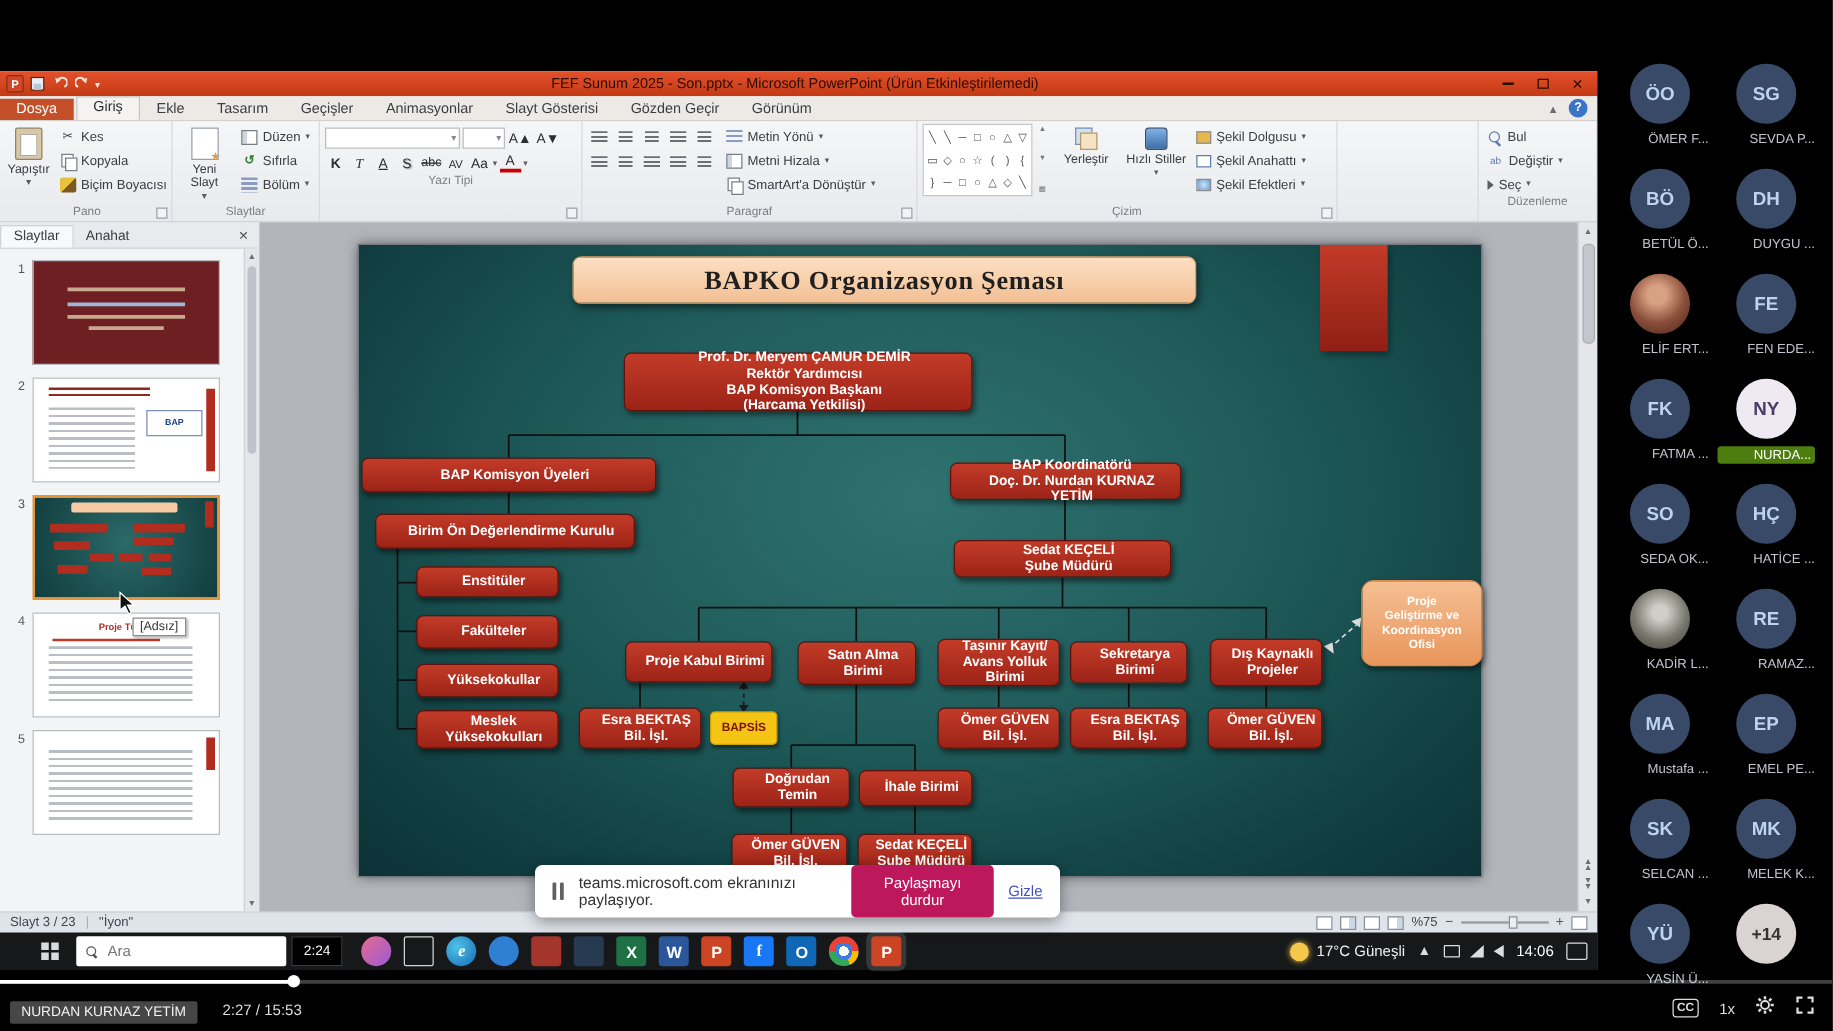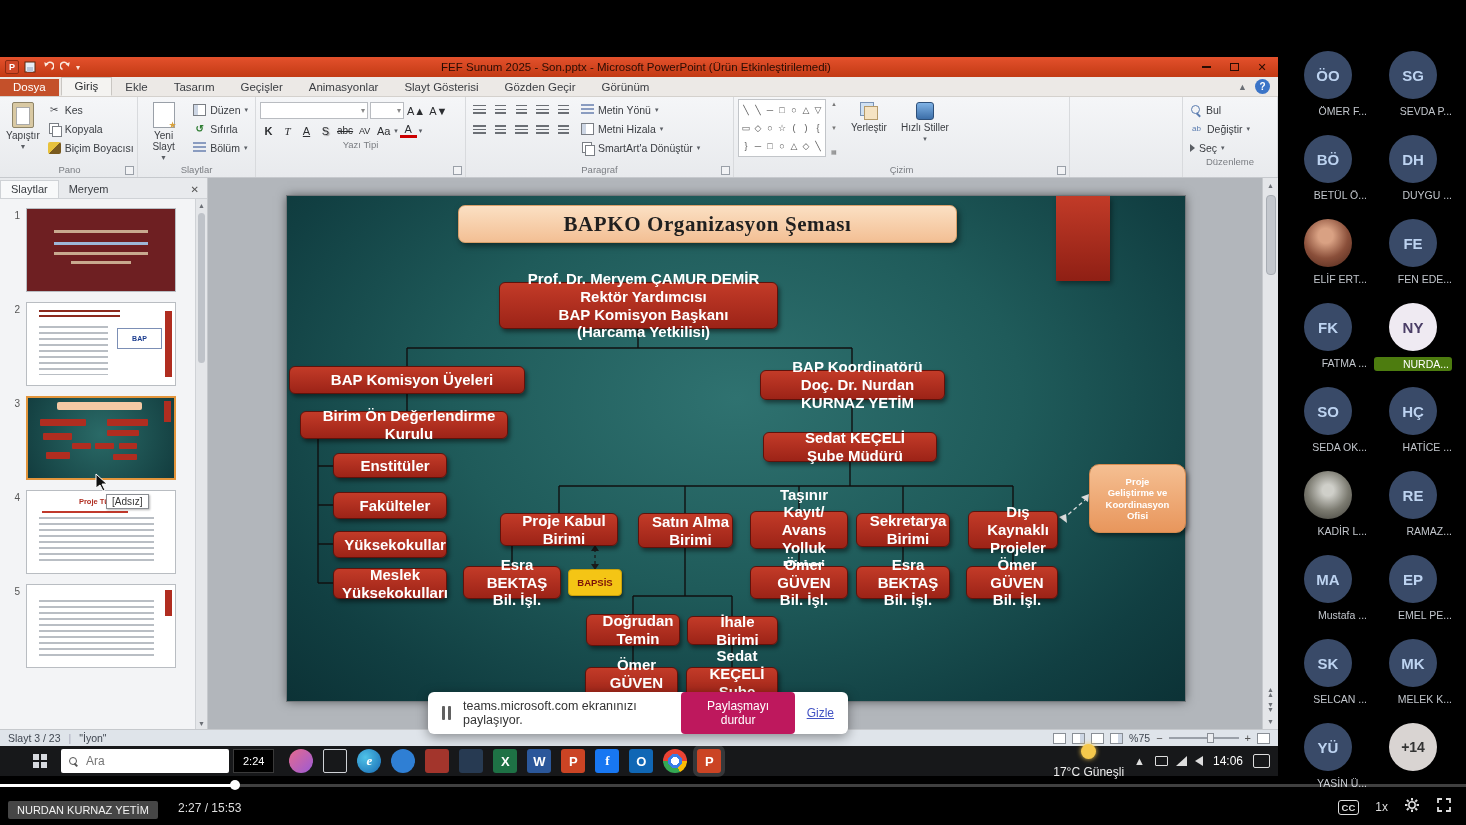--- a/index.html
+++ b/index.html
@@ -131,21 +131,21 @@
   
   .slide{position:absolute;left:79px;top:18px;width:898px;height:505px;
          background:radial-gradient(ellipse at 50% 40%,#2f7270 0%,#1f5b5a 45%,#113f42 80%,#0c3236 100%);
          box-shadow:0 0 10px rgba(0,0,0,.55);outline:1px solid #74787c;}
   .connectors{position:absolute;left:0;top:0;}
   .slide-flag{position:absolute;left:769px;top:0;width:54px;height:85px;
               background:linear-gradient(#c23b28,#8f1f14);box-shadow:2px 3px 5px rgba(0,0,0,.4);}
   .obox{position:absolute;display:flex;align-items:center;justify-content:center;text-align:center;
         white-space:pre-line;font-weight:bold;line-height:1.18;padding:1px 2px;}
   .obox.red{background:linear-gradient(#c33b28,#9c2317);color:#fff;border:1px solid #5f120b;border-radius:6px;
-            font-size:15px;box-shadow:2px 3px 4px rgba(0,0,0,.45);padding-left:12px;}
+            font-size:11px;box-shadow:2px 3px 4px rgba(0,0,0,.45);padding-left:12px;}
   .obox.banner{background:linear-gradient(#fbe0c3,#f3bf94);color:#1f1f1f;border:1px solid #d9a06a;border-radius:7px;
                font-family:"Liberation Serif",serif;font-size:21px;letter-spacing:.6px;box-shadow:2px 3px 6px rgba(0,0,0,.5);}
   .obox.orange{background:linear-gradient(#f5bf92,#e8965c);color:#fff;border:1px solid #d78a4e;border-radius:10px;
                font-size:9.5px;box-shadow:2px 3px 4px rgba(0,0,0,.45);}
   .obox.yellow{background:#f4c515;color:#7c1208;border:1px solid #caa10a;border-radius:4px;font-size:9.5px;
                box-shadow:1px 2px 3px rgba(0,0,0,.45);}
 
   
   .statusbar{height:17px;background:#dfe4ea;border-top:1px solid #c6c9cd;display:flex;align-items:center;
              font-size:10.5px;color:#3f4650;padding:0 8px;flex:none;gap:8px;}
@@ -180,21 +180,21 @@
   .i-app-dark{background:#273a52;}
   .i-excel{background:#1e7145;}
   .i-word{background:#2b579a;}
   .i-powerpoint{background:#cb4424;}
   .i-facebook{background:#1877f2;font-family:"Liberation Serif",serif;}
   .i-outlook{background:#1067b5;}
   .i-chrome{border-radius:50%;background:radial-gradient(circle at 50% 50%,#fff 0 4px,#3a7de8 4px 7px,rgba(0,0,0,0) 7px),
             conic-gradient(from -30deg,#ea4335 0 120deg,#fbbc05 120deg 185deg,#34a853 185deg 300deg,#ea4335 300deg 360deg);}
   .i-powerpoint-active{background:#cb4424;box-shadow:0 0 0 4px rgba(255,255,255,.14);border-radius:3px;}
   .tb-right{margin-left:auto;display:flex;align-items:center;gap:10px;padding-right:8px;}
-  .weather{display:flex;align-items:center;gap:6px;font-size:12px;color:#eee;flex-direction:column;}
+  .weather{display:flex;align-items:center;gap:6px;font-size:12px;color:#eee;}
   .sun{width:15px;height:15px;border-radius:50%;background:#f5c84c;box-shadow:0 0 5px #f5c84c;}
   .chev{color:#ddd;font-size:11px;}
   .tray{display:flex;align-items:center;gap:8px;}
   .tr-display{width:13px;height:10px;border:1.4px solid #ddd;border-radius:1px;}
   .tr-net{width:0;height:0;border-left:11px solid transparent;border-bottom:10px solid #ddd;}
   .tr-vol{width:0;height:0;border-top:5px solid transparent;border-bottom:5px solid transparent;border-right:8px solid #ddd;}
   .clock{font-size:12px;color:#fff;}
   .notif{width:17px;height:14px;border:1.4px solid #ddd;border-radius:2px;}
 
   
@@ -473,20 +473,37 @@
             </div>
           <div class="big-btn" style="width:54px;">
             <span class="ic-arrange"></span>
             <span>Yerleştir</span>
           </div>
           <div class="big-btn" style="width:48px;">
             <span class="ic-quick"></span>
             <span>Hızlı Stiller</span>
               <span class="caret">▾</span>
           </div>
+          <div class="small-col">
+            <div class="sbtn">
+                <span class="chip fill"></span>
+                <span>Şekil Dolgusu</span>
+                <span class="caret">▾</span>
+              </div>
+            <div class="sbtn">
+                <span class="chip outline"></span>
+                <span>Şekil Anahattı</span>
+                <span class="caret">▾</span>
+              </div>
+            <div class="sbtn">
+                <span class="chip effects"></span>
+                <span>Şekil Efektleri</span>
+                <span class="caret">▾</span>
+              </div>
+          </div>
         </div>
         <div class="rgroup-label">Çizim</div>
         <span class="launcher"></span>
       </div>
 
       <div class="spacer"></div>
 
       <div class="rgroup" style="width:96px;border-left:1px solid #d8dadd;">
         <div class="small-col">
           <div class="sbtn">
@@ -506,21 +523,21 @@
         </div>
         <div class="rgroup-label">Düzenleme</div>
       </div>
     </div>
 
     <div class="pptbody">
 
       <div class="slides-panel">
         <div class="panel-tabs">
           <span class="ptab on">Slaytlar</span>
-          <span class="ptab">Meryem</span>
+          <span class="ptab">Anahat</span>
           <span class="panel-close">✕</span>
         </div>
         <div class="thumbs">
             <div class="thumb-row">
               <div class="thumb-num">1</div>
               <div class="thumb kind-dark">
                 <div class="tl" style="top:26%"></div>
                 <div class="tl" style="top:40%;background:#9db6d8"></div>
                 <div class="tl" style="top:52%"></div>
                 <div class="tl" style="top:64%;left:30%;right:30%"></div>

